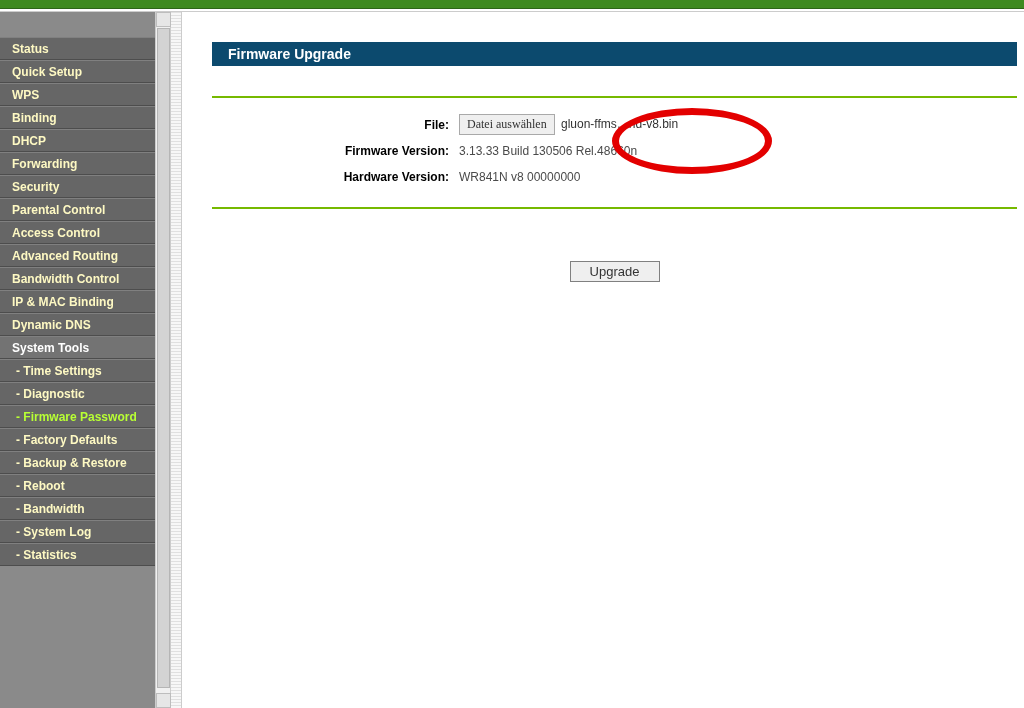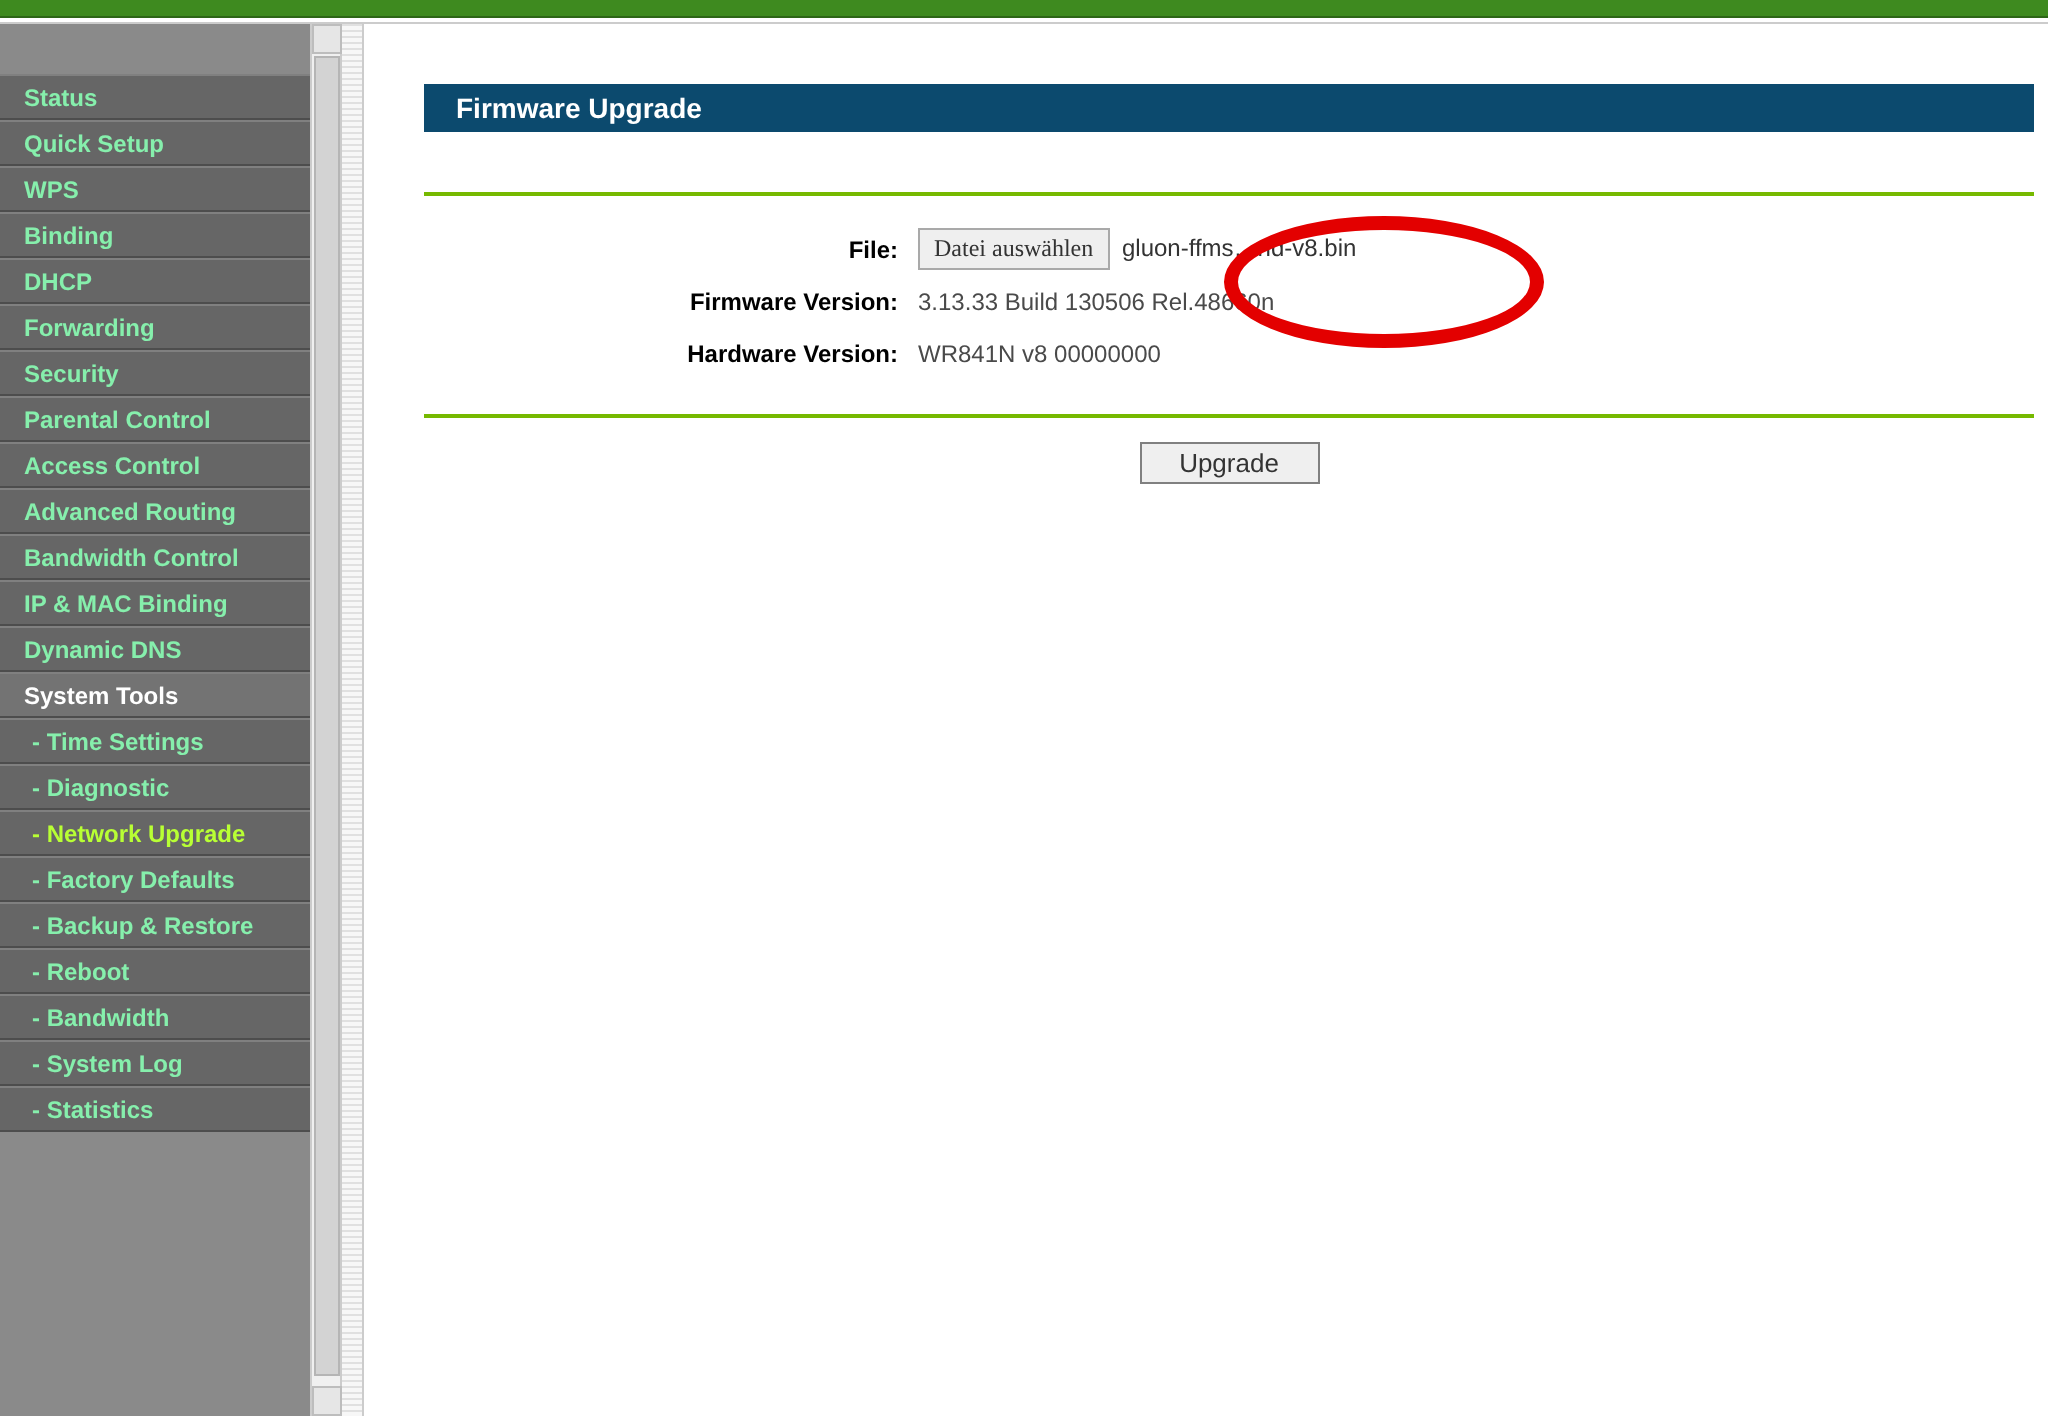--- a/index.html
+++ b/index.html
@@ -34,21 +34,21 @@
     background: #8a8a8a;
     position: relative;
     padding-top: 25px;
     flex-shrink: 0;
   }
   .nav-item, .nav-sub {
     display: block;
     height: 23px;
     line-height: 23px;
     padding-left: 12px;
-    color: #86efac;
+    color: #fef9c3;
     font-weight: bold;
     font-size: 12px;
     background: #666666;
     border-top: 1px solid #808080;
     border-bottom: 1px solid #4d4d4d;
     cursor: pointer;
     white-space: nowrap;
   }
   .nav-item.active {
     background: #737373;
@@ -175,20 +175,21 @@
   }
   .upgrade-btn {
     background: #efefef;
     border: 1px solid #808080;
     padding: 2px 0;
     font-size: 13px;
     color: #333333;
     width: 90px;
     cursor: pointer;
     font-family: inherit;
+    margin-top: 40px;
   }
   
   .red-circle {
     position: absolute;
     width: 160px;
     height: 66px;
     border: 7px solid #e30000;
     border-radius: 50%;
     pointer-events: none;
     left: 430px;
@@ -215,21 +216,21 @@
     <a class="nav-item">Parental Control</a>
     <a class="nav-item">Access Control</a>
     <a class="nav-item">Advanced Routing</a>
     <a class="nav-item">Bandwidth Control</a>
     <a class="nav-item">IP &amp; MAC Binding</a>
     <a class="nav-item">Dynamic DNS</a>
     <a class="nav-item active">System Tools</a>
 
     <a class="nav-sub">- Time Settings</a>
     <a class="nav-sub">- Diagnostic</a>
-    <a class="nav-sub active">- Network Upgrade</a>
+    <a class="nav-sub active">- Firmware Password</a>
     <a class="nav-sub">- Factory Defaults</a>
     <a class="nav-sub">- Backup &amp; Restore</a>
     <a class="nav-sub">- Reboot</a>
     <a class="nav-sub">- Bandwidth</a>
     <a class="nav-sub">- System Log</a>
     <a class="nav-sub">- Statistics</a>
 
     <div class="sidebar-scrollbar">
       <div class="sb-up"></div>
       <div class="sb-thumb"></div>

